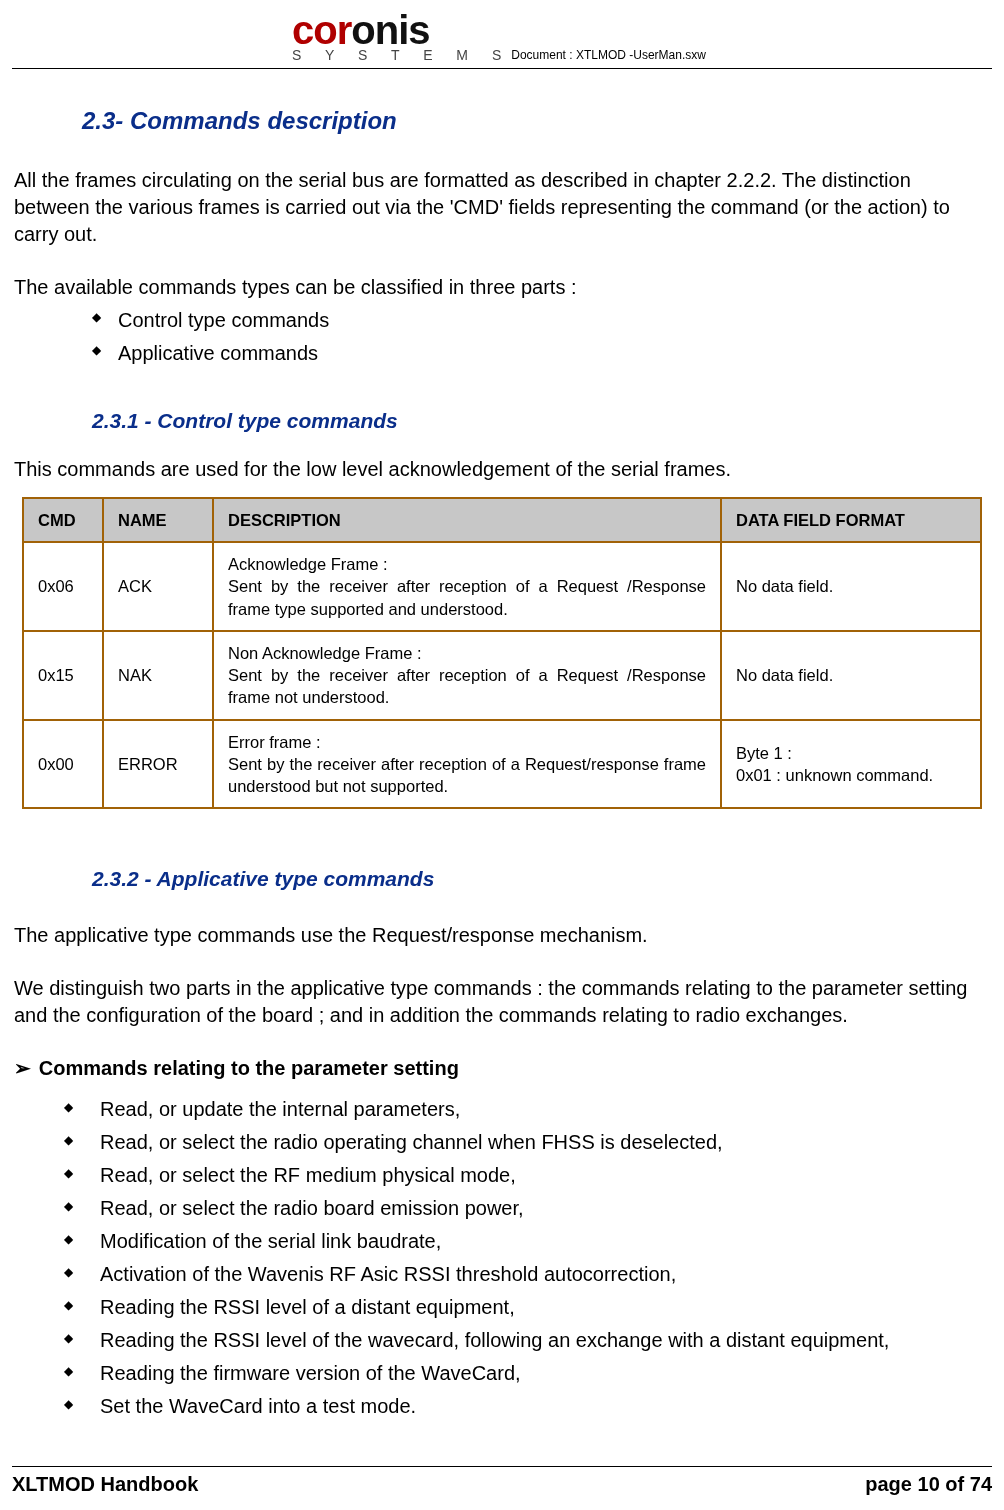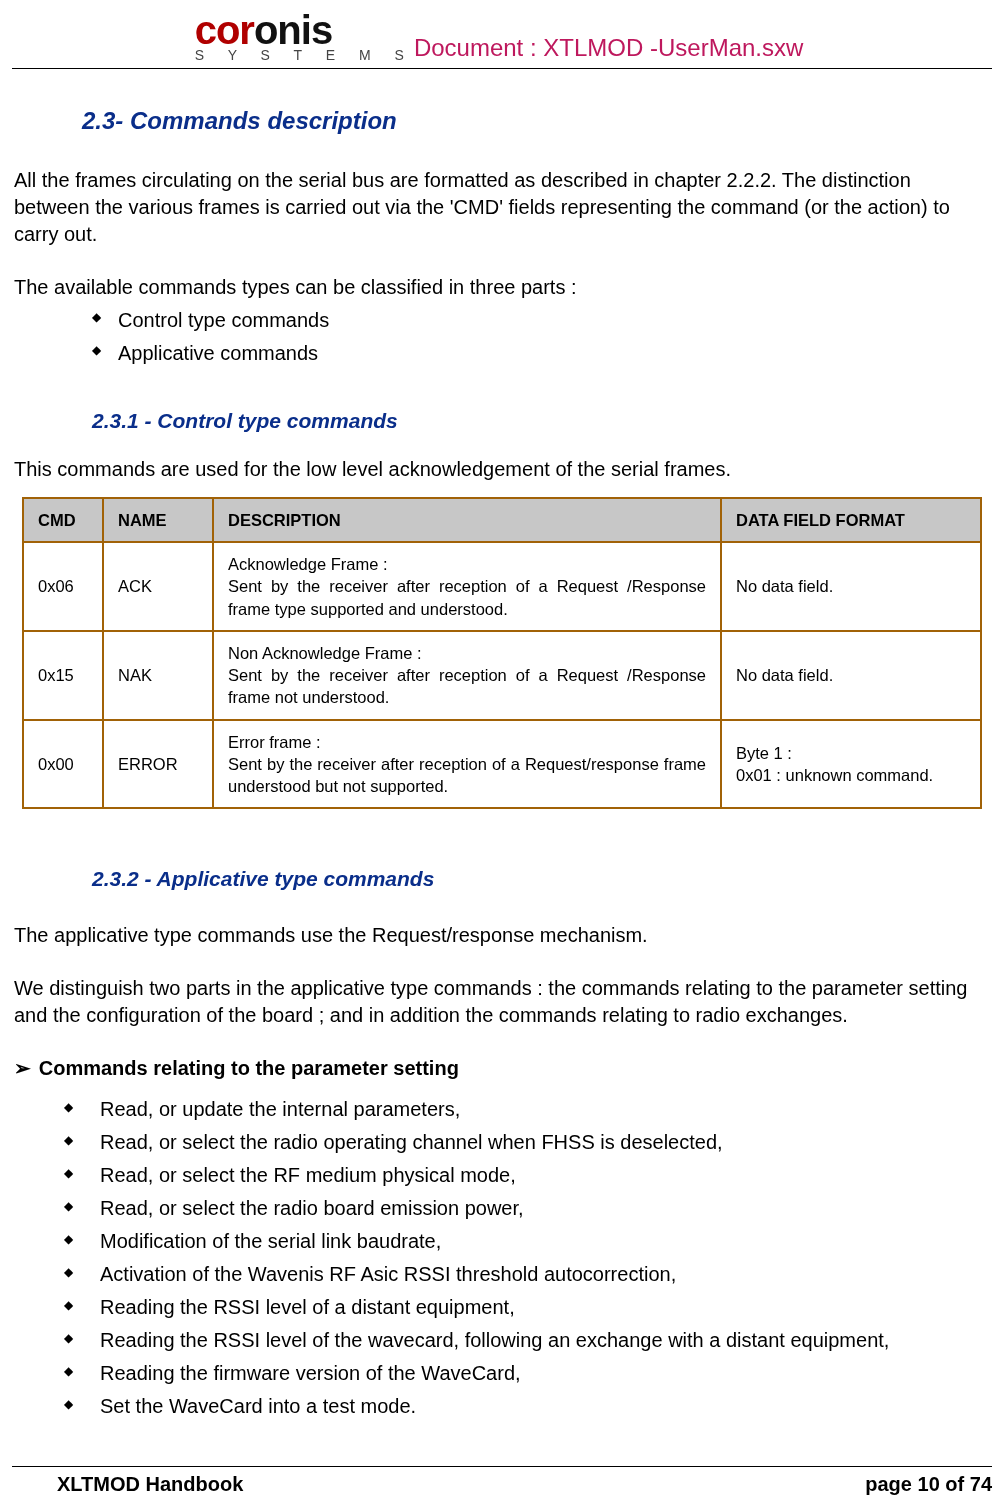--- a/index.html
+++ b/index.html
@@ -4,21 +4,21 @@
 <style>
   * { box-sizing: border-box; margin: 0; padding: 0; }
   html, body { width: 1004px; height: 1510px; background: #fff; font-family: Arial, Helvetica, sans-serif; color: #000; }
   .page { position: relative; width: 1004px; height: 1510px; padding: 10px 12px 0 12px; }
   .header-row { display: flex; justify-content: center; align-items: flex-end; padding: 0 2px 6px 2px; }
   .logo { display: flex; flex-direction: column; line-height: 1; }
   .logo-main { font-size: 40px; font-weight: 700; letter-spacing: -1px; }
   .logo-main .red { color: #b00000; }
   .logo-main .black { color: #111; }
   .logo-sub { font-size: 14px; letter-spacing: 10px; color: #444; font-weight: 400; margin-top: -2px; }
-  .doc-label { font-size: 24px; color: #be185d; padding-right: 6px; }
+  .doc-label { font-size: 12px; color: #000000; padding-right: 6px; }
   hr.rule { border: none; border-top: 1.5px solid #000; margin: 0; }
   .content { padding: 12px 2px 0 2px; font-size: 20px; line-height: 1.35; }
   .h-section { color: #0a2e8a; font-style: italic; font-weight: 700; font-size: 24px; margin: 24px 0 30px 68px; }
   .para { margin: 0 0 26px 0; }
   .bullets { margin: 6px 0 0 78px; }
   .bullets li { list-style: none; position: relative; padding-left: 26px; margin: 6px 0; }
   .bullets li::before { content: "◆"; position: absolute; left: 0; top: 2px; font-size: 12px; color: #000; }
   .sub-section { color: #0a2e8a; font-style: italic; font-weight: 700; font-size: 21px; margin: 40px 0 20px 78px; }
   table.cmd { width: 960px; margin: 14px auto 0 auto; border-collapse: collapse; font-size: 16.5px; }
   table.cmd th, table.cmd td { border: 2px solid #a16207; padding: 10px 14px; text-align: left; vertical-align: middle; }
@@ -27,21 +27,21 @@
   .col-cmd { width: 80px; }
   .col-name { width: 110px; }
   .col-data { width: 260px; }
   .arrow-head { font-weight: 700; font-size: 20px; margin: 22px 0 14px 0; }
   .arrow-head .arrow { font-size: 20px; margin-right: 8px; }
   .bullets2 { margin: 0 0 0 50px; }
   .bullets2 li { list-style: none; position: relative; padding-left: 36px; margin: 6px 0; }
   .bullets2 li::before { content: "◆"; position: absolute; left: 0; top: 3px; font-size: 12px; color: #000; }
   .footer { position: absolute; left: 12px; right: 12px; bottom: 14px; }
   .footer hr { border: none; border-top: 1.5px solid #000; margin-bottom: 6px; }
-  .footer-row { display: flex; justify-content: space-between; font-size: 20px; font-weight: 700; margin-left: 45px; }
+  .footer-row { display: flex; justify-content: space-between; font-size: 20px; font-weight: 700; }
 </style>
 </head>
 <body>
 
 <div class="page">
 
   <div class="header-row">
     <div class="logo">
       <div class="logo-main">
         <span class="red">cor</span><span class="black">onis</span>

